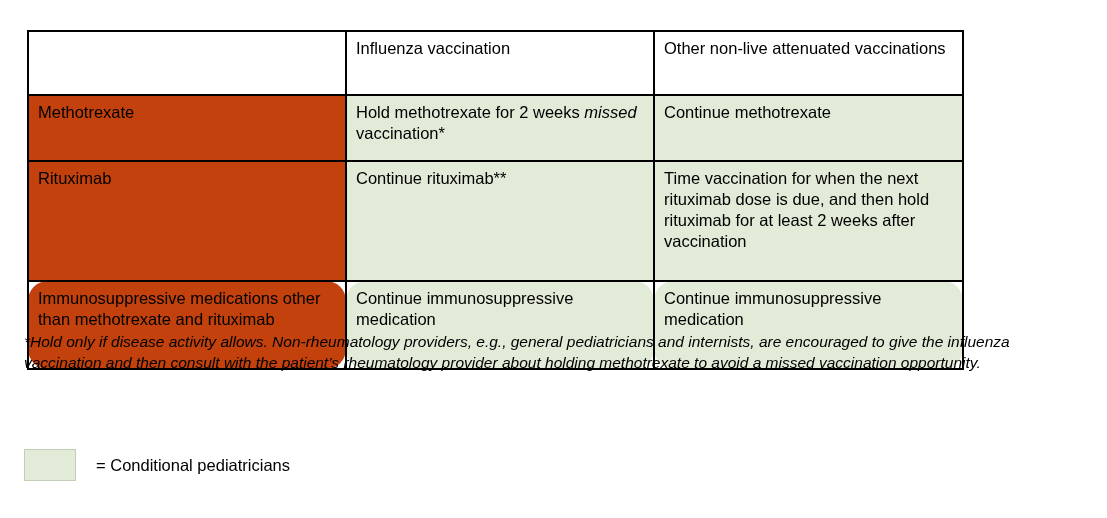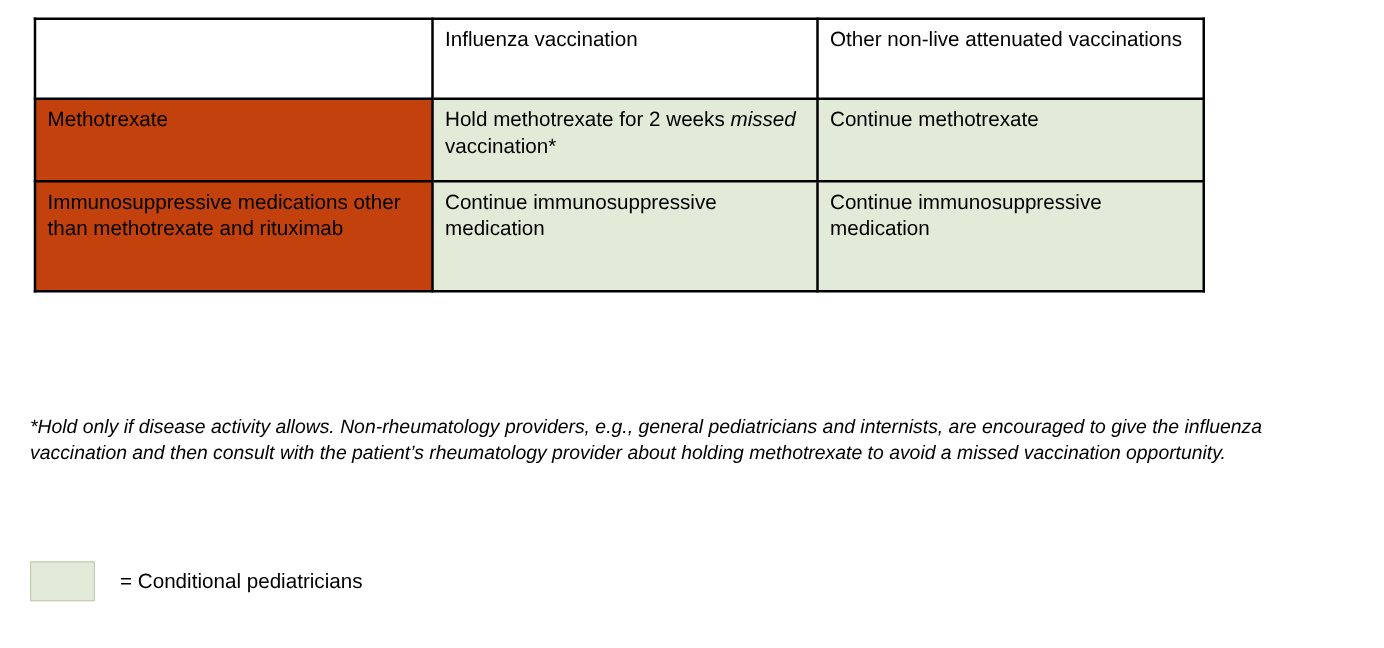--- a/index.html
+++ b/index.html
@@ -16,21 +16,21 @@
     overflow: hidden;
   }
   .page {
     position: relative;
     width: 1107px;
     height: 518px;
   }
   table.rec-table {
     position: absolute;
     left: 27px;
-    top: 14px;
+    top: 30px;
     width: 935px;
     border-collapse: collapse;
     table-layout: fixed;
   }
   table.rec-table td, table.rec-table th {
     border: 2px solid #000000;
     vertical-align: top;
     padding: 6px 9px 8px 9px;
     font-size: 16.5px;
     line-height: 1.28;
@@ -46,21 +46,21 @@
     height: 48px;
   }
   .cell-shaded {
     background: #e2ebd8;
   }
   .cell-plain {
     background: #c2410c;
   }
   .row-meth td { height: 50px; }
   .row-ritux td { height: 104px; }
-  .row-other td { height: 72px; }
+  .row-other td { height: 72px; border-radius: 20px; }
 
   em.ital {
     font-style: italic;
   }
 
   .footnotes {
     position: absolute;
     left: 24px;
     top: 332px;
     width: 1060px;
@@ -110,20 +110,25 @@
         <td>Influenza vaccination</td>
         <td>Other non-live attenuated vaccinations</td>
       </tr>
     </thead>
     <tbody>
       <tr class="row-meth">
         <td class="cell-plain">Methotrexate</td>
         <td class="cell-shaded"><span>Hold methotrexate for 2 weeks </span><em class="ital">missed</em><span> vaccination*</span></td>
         <td class="cell-shaded">Continue methotrexate</td>
       </tr>
+      <tr class="row-ritux">
+        <td class="cell-plain">Rituximab</td>
+        <td class="cell-shaded">Continue rituximab**</td>
+        <td class="cell-shaded">Time vaccination for when the next rituximab dose is due, and then hold rituximab for at least 2 weeks after vaccination</td>
+      </tr>
       <tr class="row-other">
         <td class="cell-plain">Immunosuppressive medications other than methotrexate and rituximab</td>
         <td class="cell-shaded">Continue immunosuppressive medication</td>
         <td class="cell-shaded">Continue immunosuppressive medication</td>
       </tr>
     </tbody>
   </table>
 
   <div class="footnotes">
     <p>*Hold only if disease activity allows. Non-rheumatology providers, e.g., general pediatricians and internists, are encouraged to give the influenza vaccination and then consult with the patient’s rheumatology provider about holding methotrexate to avoid a missed vaccination opportunity.</p>

